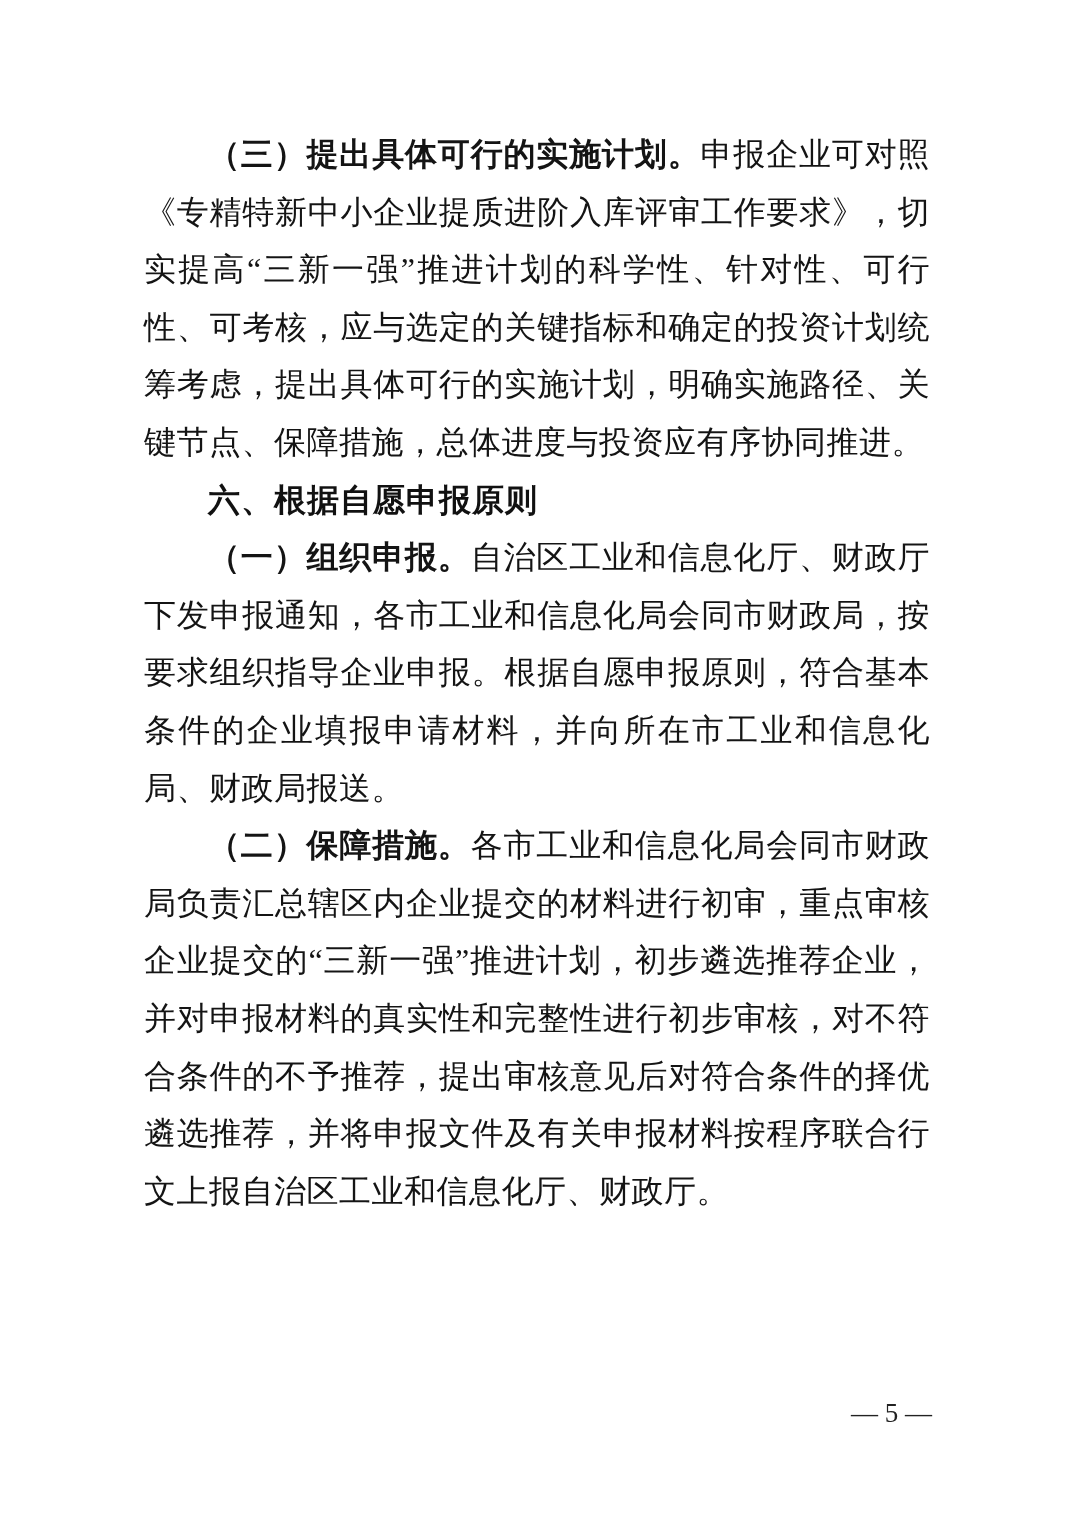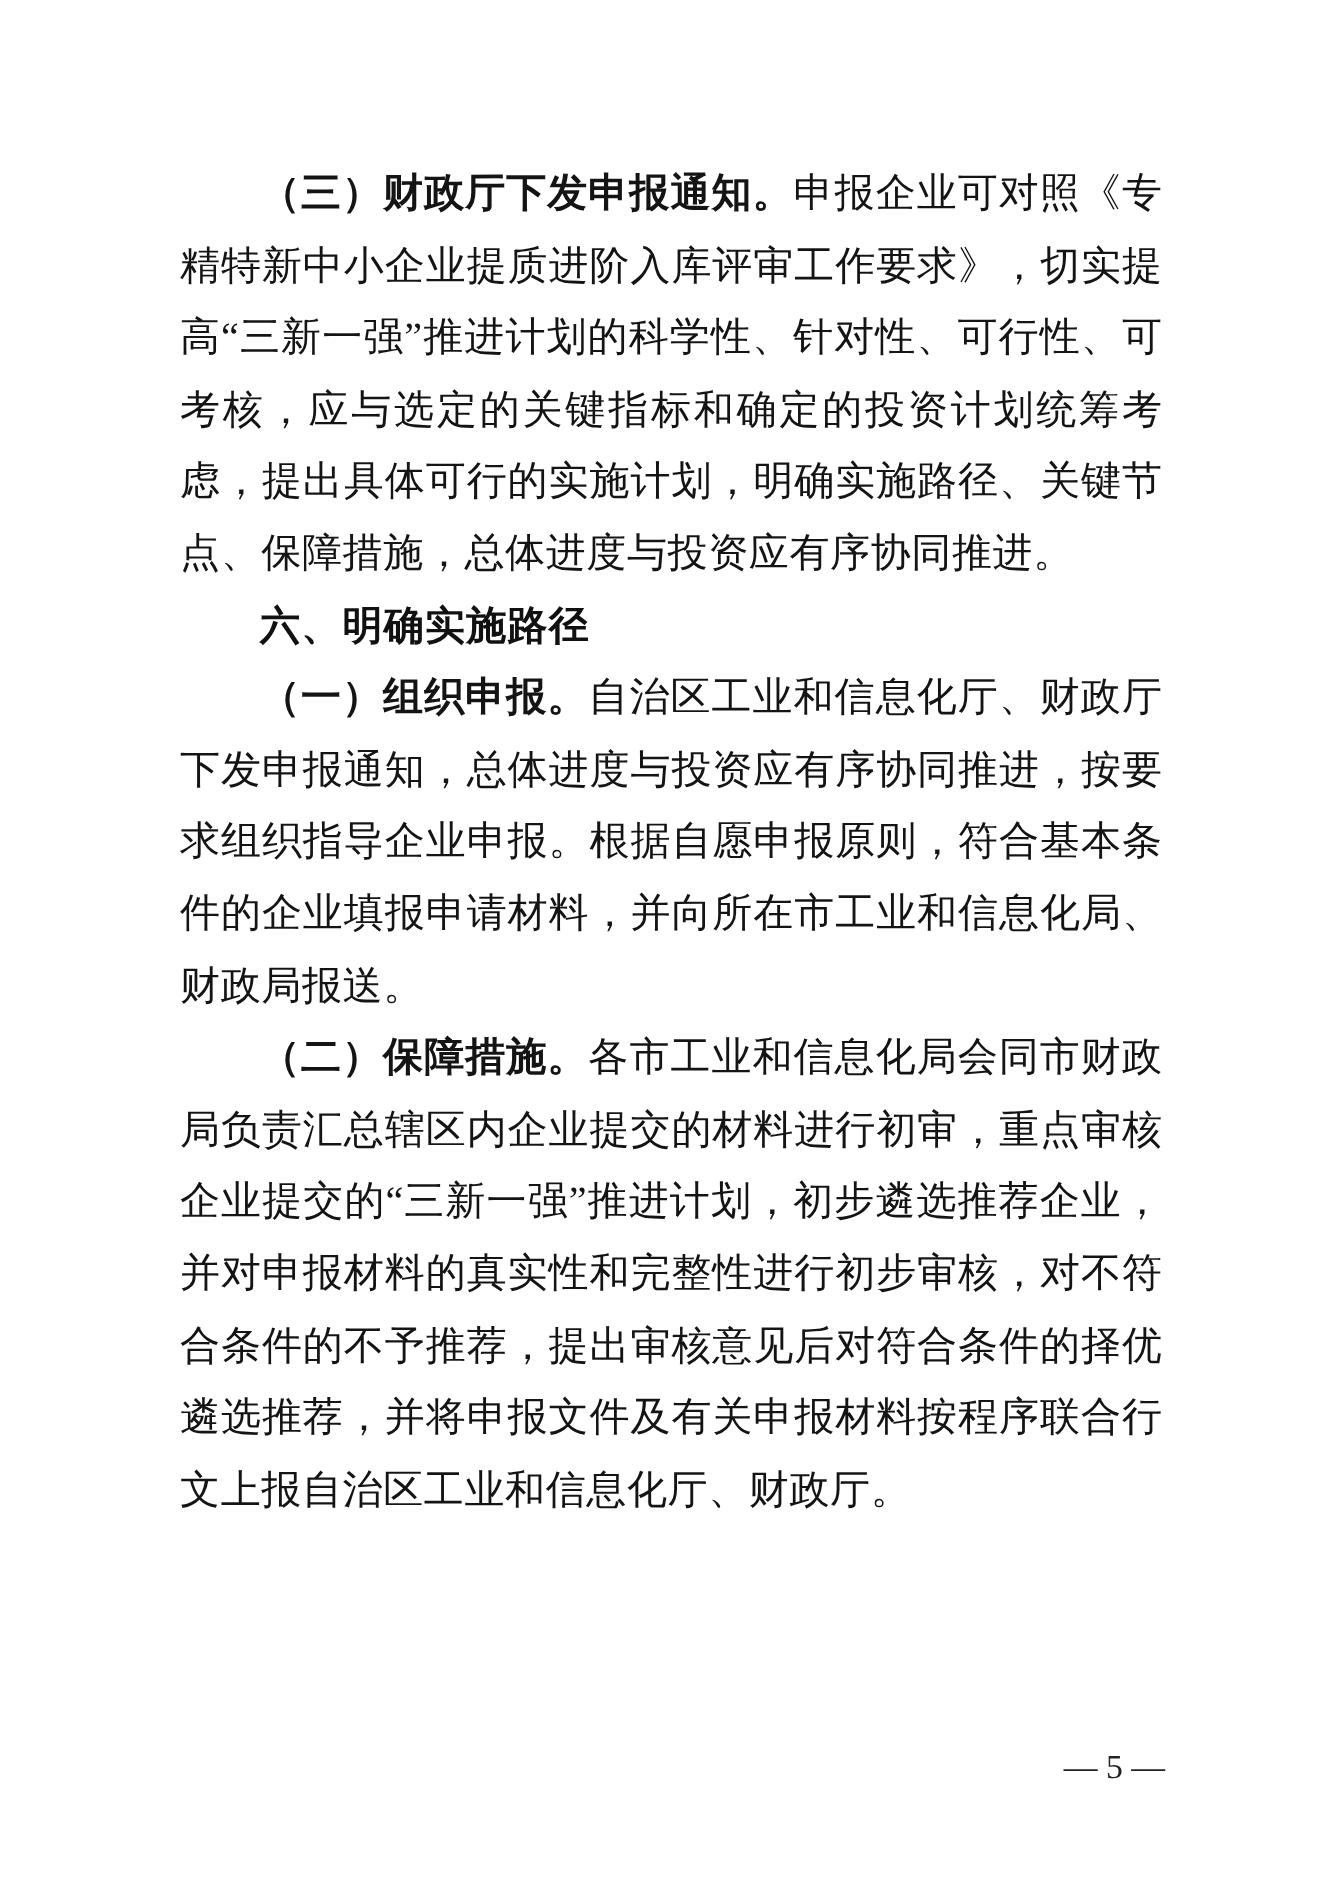--- a/index.html
+++ b/index.html
@@ -53,24 +53,24 @@
     white-space: pre;
   }
 </style>
 </head>
 <body>
 
 <div class="page">
   <div class="content">
 
 
-    <p class="para indent"><span class="lead">（三）财政厅下发申报通知。</span><span>申报企业可对照《专精特新中小企业提质进阶入库评审工作要求》，切实提高“三新一强”推进计划的科学性、针对性、可行性、可考核，应与选定的关键指标和确定的投资计划统筹考虑，提出具体可行的实施计划，明确实施路径、关键节点、保障措施，总体进度与投资应有序协同推进。</span></p>
+    <p class="para indent"><span class="lead">（三）提出具体可行的实施计划。</span><span>申报企业可对照《专精特新中小企业提质进阶入库评审工作要求》，切实提高“三新一强”推进计划的科学性、针对性、可行性、可考核，应与选定的关键指标和确定的投资计划统筹考虑，提出具体可行的实施计划，明确实施路径、关键节点、保障措施，总体进度与投资应有序协同推进。</span></p>
 
-    <h2 class="heading">六、明确实施路径</h2>
+    <h2 class="heading">六、根据自愿申报原则</h2>
 
-    <p class="para indent"><span class="lead">（一）组织申报。</span><span>自治区工业和信息化厅、财政厅下发申报通知，总体进度与投资应有序协同推进，按要求组织指导企业申报。根据自愿申报原则，符合基本条件的企业填报申请材料，并向所在市工业和信息化局、财政局报送。</span></p>
+    <p class="para indent"><span class="lead">（一）组织申报。</span><span>自治区工业和信息化厅、财政厅下发申报通知，各市工业和信息化局会同市财政局，按要求组织指导企业申报。根据自愿申报原则，符合基本条件的企业填报申请材料，并向所在市工业和信息化局、财政局报送。</span></p>
 
     <p class="para indent"><span class="lead">（二）保障措施。</span><span>各市工业和信息化局会同市财政局负责汇总辖区内企业提交的材料进行初审，重点审核企业提交的“三新一强”推进计划，初步遴选推荐企业，并对申报材料的真实性和完整性进行初步审核，对不符合条件的不予推荐，提出审核意见后对符合条件的择优遴选推荐，并将申报文件及有关申报材料按程序联合行文上报自治区工业和信息化厅、财政厅。</span></p>
 
   </div>
 
   <div class="page-number">— 5 —</div>
 </div>
 
 </body></html>

